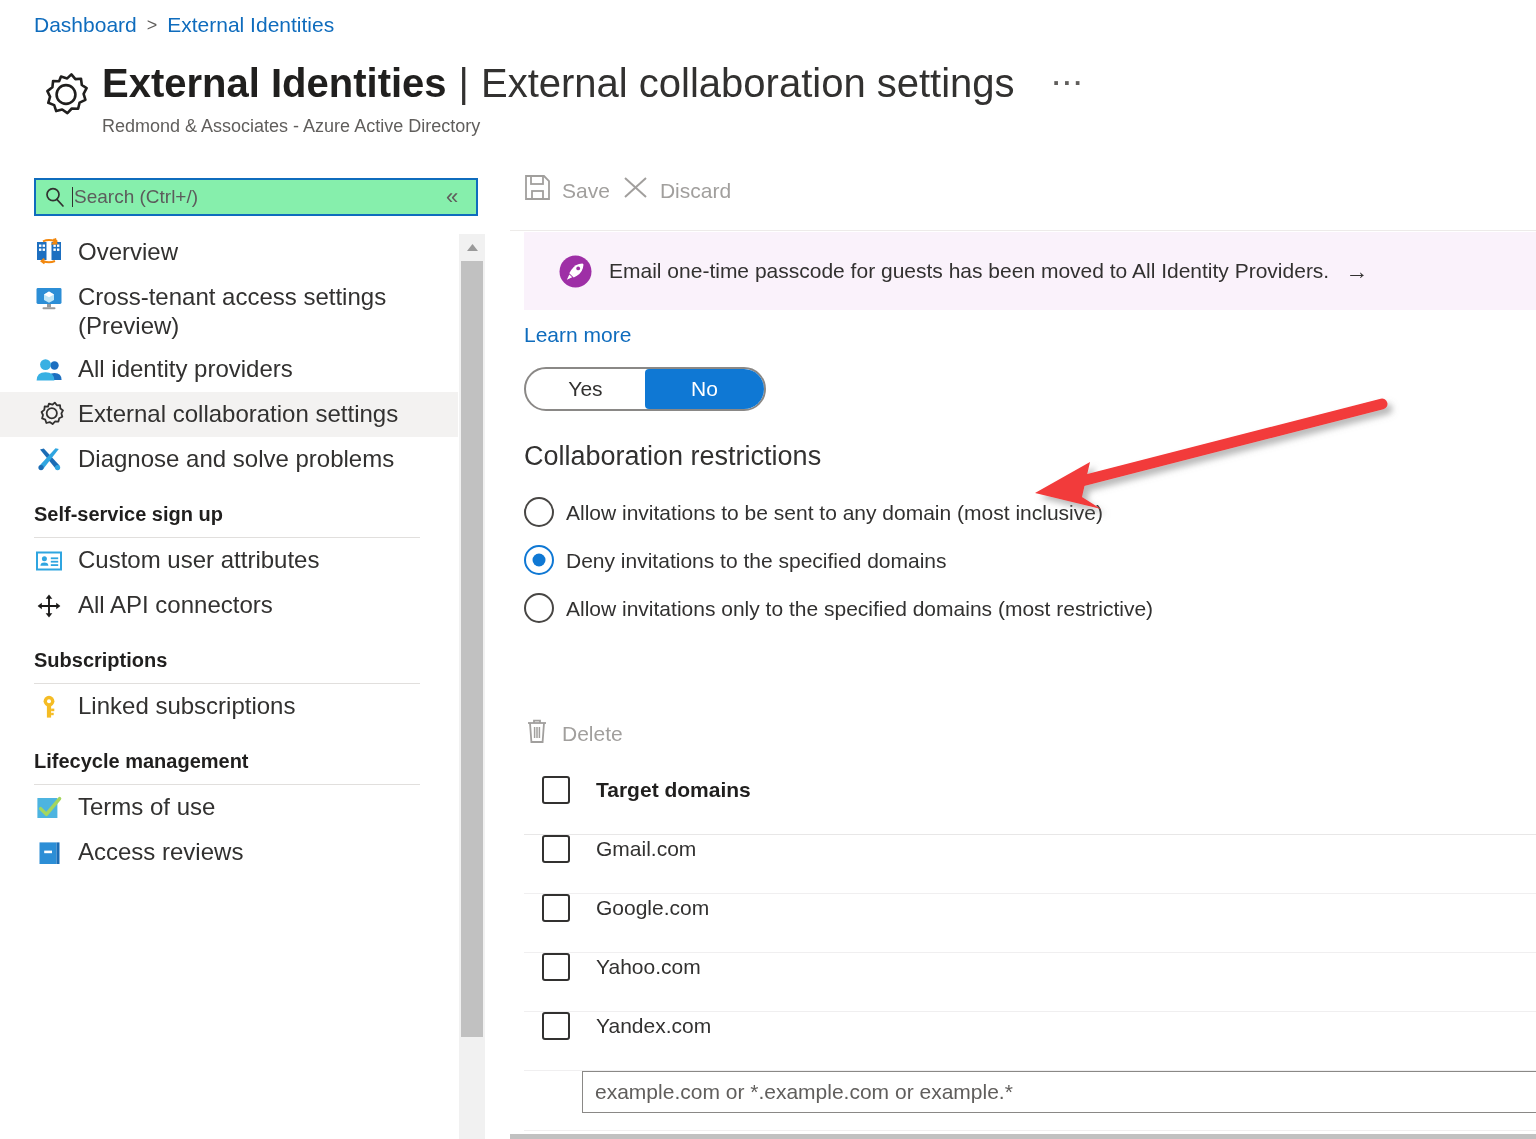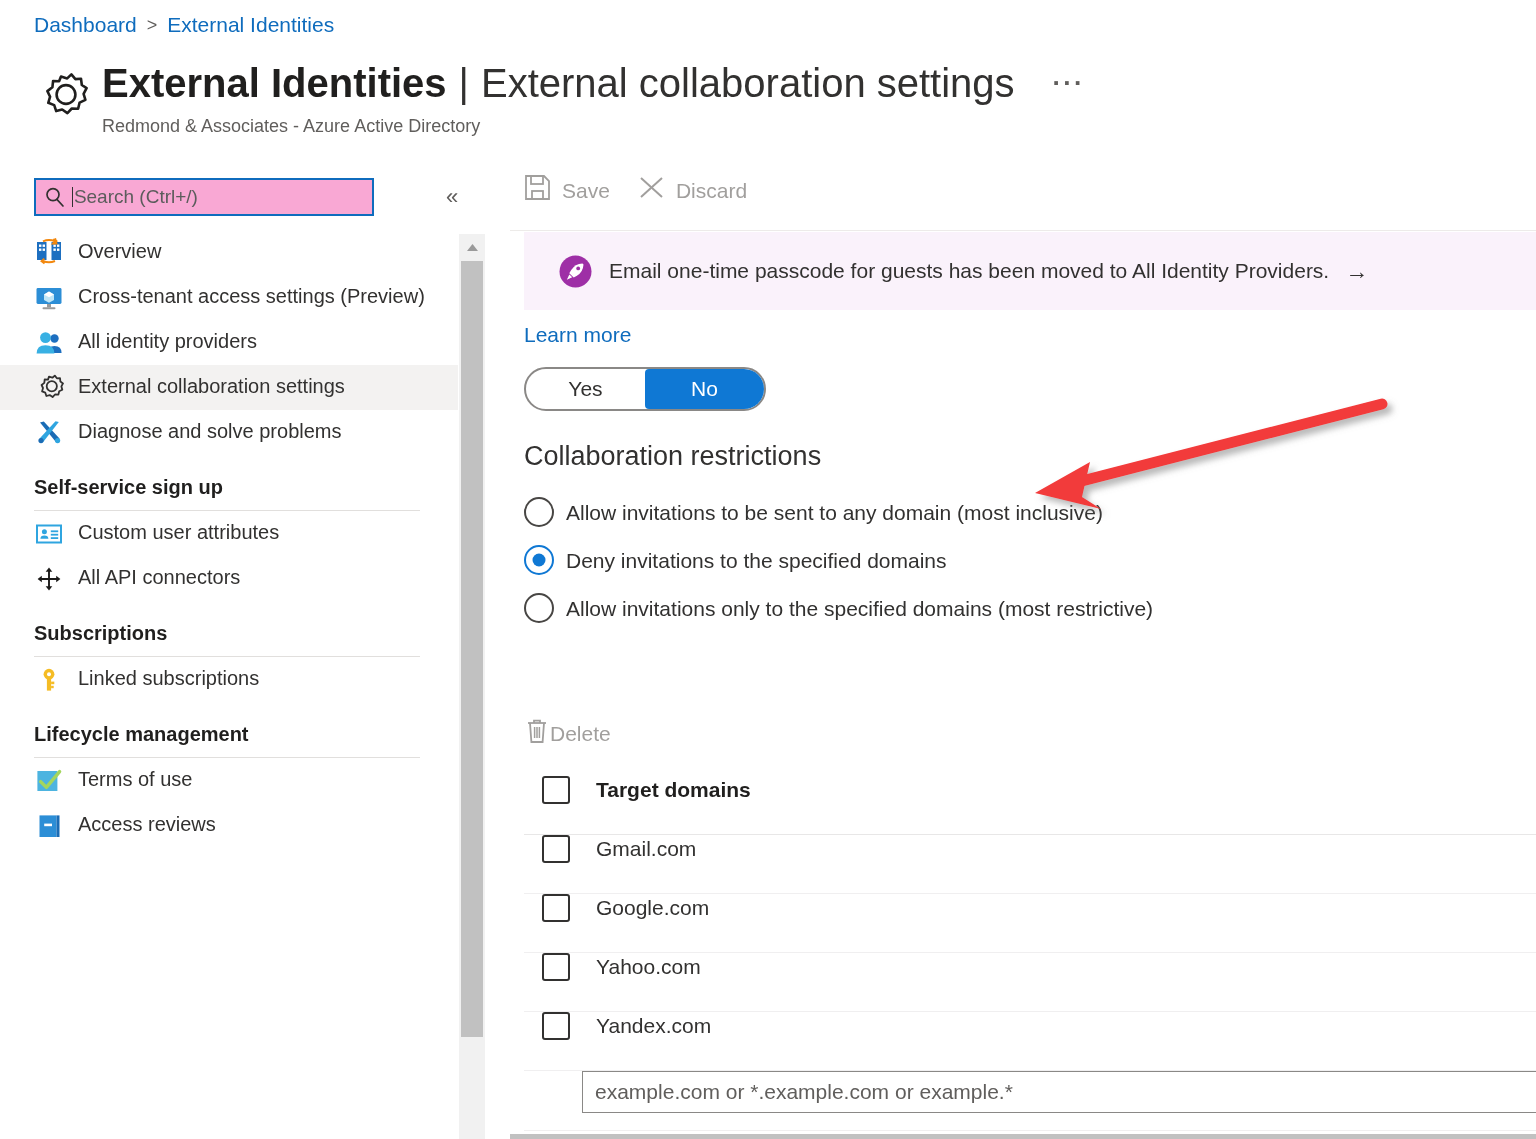--- a/index.html
+++ b/index.html
@@ -50,22 +50,22 @@
   }
 
   
   .sidebar {
     position: absolute; left: 0; top: 168px;
     width: 458px; height: 971px;
     background: #ffffff;
   }
   .search-wrap {
     position: absolute; left: 34px; top: 10px;
-    width: 340px; height: 38px;
-    border: 2px solid #0f6cbd; background: #f9a8d4;
+    width: 444px; height: 38px;
+    border: 2px solid #0f6cbd; background: #86efac;
     display: flex; align-items: center; padding: 0 8px;
   }
   .search-icon { width: 22px; height: 22px; flex: none; margin-right: 6px; }
   .search-caret {
     width: 1px; height: 20px; background: #323130; margin-right: 1px;
   }
   .search-input {
     border: none; outline: none; background: transparent;
     font-family: "Liberation Sans", sans-serif;
     font-size: 19px; color: #323130; width: 330px; padding: 0;
@@ -79,21 +79,21 @@
 
   .navlist { position: absolute; left: 0; top: 62px; width: 458px; }
   .nav-item {
     display: flex; align-items: flex-start; gap: 14px;
     padding: 7px 10px 7px 34px;
     cursor: pointer; min-height: 40px;
   }
   .nav-item.selected { background: #f3f2f1; }
   .nav-ico { width: 30px; height: 30px; flex: none; margin-top: 1px; }
   .nav-label {
-    font-size: 20px; line-height: 29px; color: #323130;
+    font-size: 24px; line-height: 29px; color: #323130;
     max-width: 360px;
   }
   .nav-section {
     padding: 18px 34px 0 34px;
   }
   .nav-section-title {
     font-size: 20px; font-weight: 700; color: #201f1e; line-height: 28px;
   }
   .nav-section-rule {
     border-bottom: 1px solid #e1dfdd; margin-top: 9px; width: 386px;
@@ -114,21 +114,21 @@
   .sb-thumb {
     position: absolute; left: 461px; top: 261px;
     width: 22px; height: 776px; background: #c1c1c1; cursor: pointer;
   }
 
   
   .main { position: absolute; left: 510px; top: 168px; right: 0; bottom: 0; }
 
   .cmdbar {
     position: absolute; left: 14px; top: 6px;
-    display: flex; gap: 28px;
+    display: flex; gap: 12px;
   }
   .cmd-btn {
     display: flex; align-items: center; gap: 11px;
     color: #a19f9d; font-size: 21px; line-height: 28px;
     cursor: default; user-select: none;
   }
   .cmd-btn svg { width: 27px; height: 27px; }
   .cmd-rule {
     position: absolute; left: 0; right: 0; top: 62px;
     border-top: 1px solid #edebe9;
@@ -184,21 +184,21 @@
   .radio.checked { border-color: #0f78d4; }
   .radio.checked::after {
     content: ""; position: absolute; left: 50%; top: 50%;
     width: 13px; height: 13px; border-radius: 50%;
     background: #0f78d4; transform: translate(-50%, -50%);
   }
   .radio-label { font-size: 21px; line-height: 29px; color: #323130; }
 
   .del-btn {
     position: absolute; left: 14px; top: 550px;
-    display: flex; align-items: center; 
+    display: flex; align-items: center; gap: 12px;
     color: #a19f9d; font-size: 21px; cursor: default; user-select: none;
   }
   .del-btn svg { width: 26px; height: 26px; }
 
   .table { position: absolute; left: 14px; top: 608px; right: 0; }
   .tr {
     display: flex; align-items: flex-start; height: 59px;
     border-bottom: 1px solid #f0eff0; padding-left: 18px;
   }
   .tr.header { border-bottom: 1px solid #e8e7e7; }

